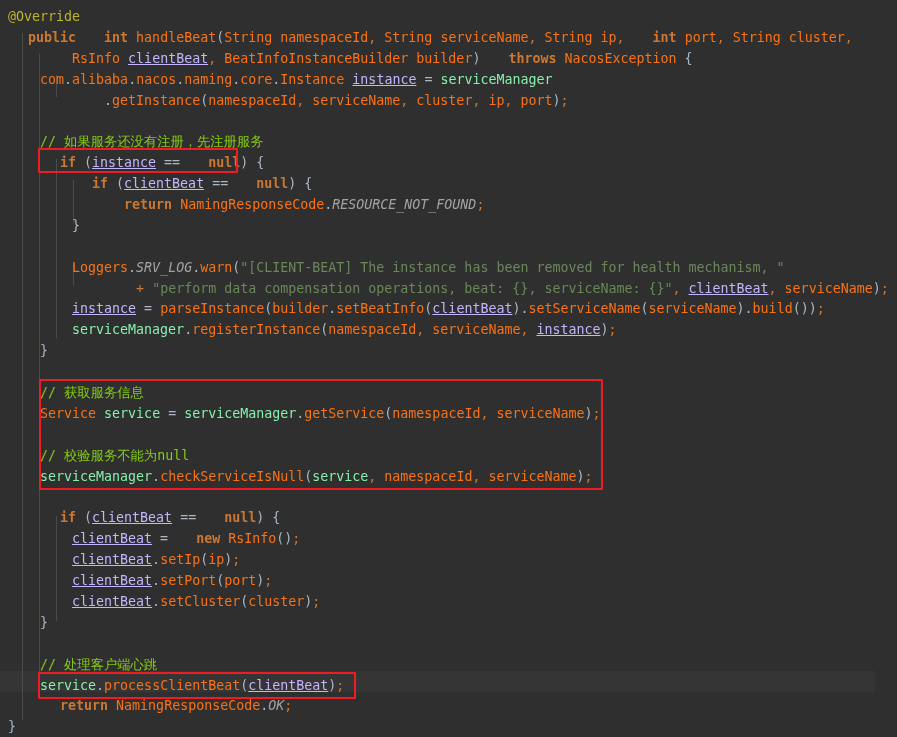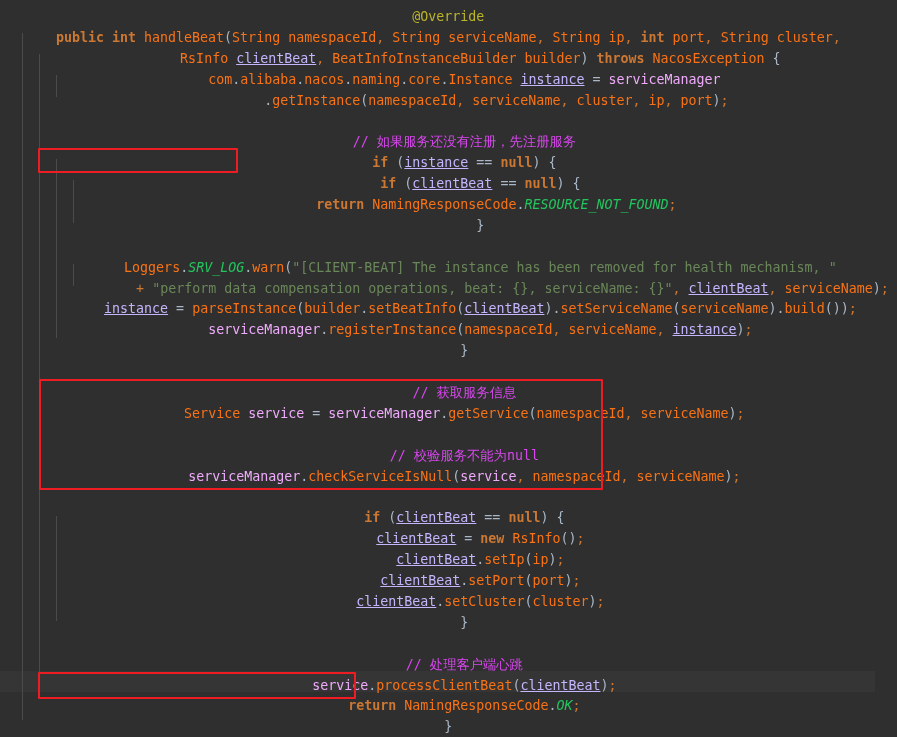--- a/index.html
+++ b/index.html
@@ -15,21 +15,20 @@
   }
 
   #editor {
     position: relative;
     width: 875px;
     height: 737px;
     background: #2f2f2f;
     font-size: 13.3px;
     line-height: 20.9px;
     color: #a9b7c6;
-    text-align: center;
     -webkit-font-smoothing: antialiased;
   }
 
   
   .current-line {
     position: absolute;
     left: 0;
     right: 0;
     height: 21px;
     background: #353535;
@@ -54,27 +53,27 @@
     tab-size: 4;
   }
   .ln {
     display: block;
     height: 20.9px;
     padding-left: 8px;
     white-space: pre;
   }
 
   
-  .kw      { color: #cc7832; font-weight: bold; }
+  .kw      { color: #cc7832; font-weight: bold; margin-left: 20px; }
   .txt     { color: #f97316; }
   .anno    { color: #bbb529; }
-  .cmt     { color: #d946ef; }
+  .cmt     { color: #84cc16; }
   .str     { color: #6a8759; }
-  .fld     { color: #f0abfc; }
-  .sfld    { color: #22c55e; font-style: italic; }
+  .fld     { color: #86efac; }
+  .sfld    { color: #a3a3a3; font-style: italic; }
   .lvar    { color: #c4b5fd; text-decoration: underline; }
   .semi    { color: #cc7832; }
 
   
   .redbox {
     position: absolute;
     border: 2px solid #ee1d24;
     box-sizing: border-box;
     pointer-events: none;
     border-radius: 1px;

